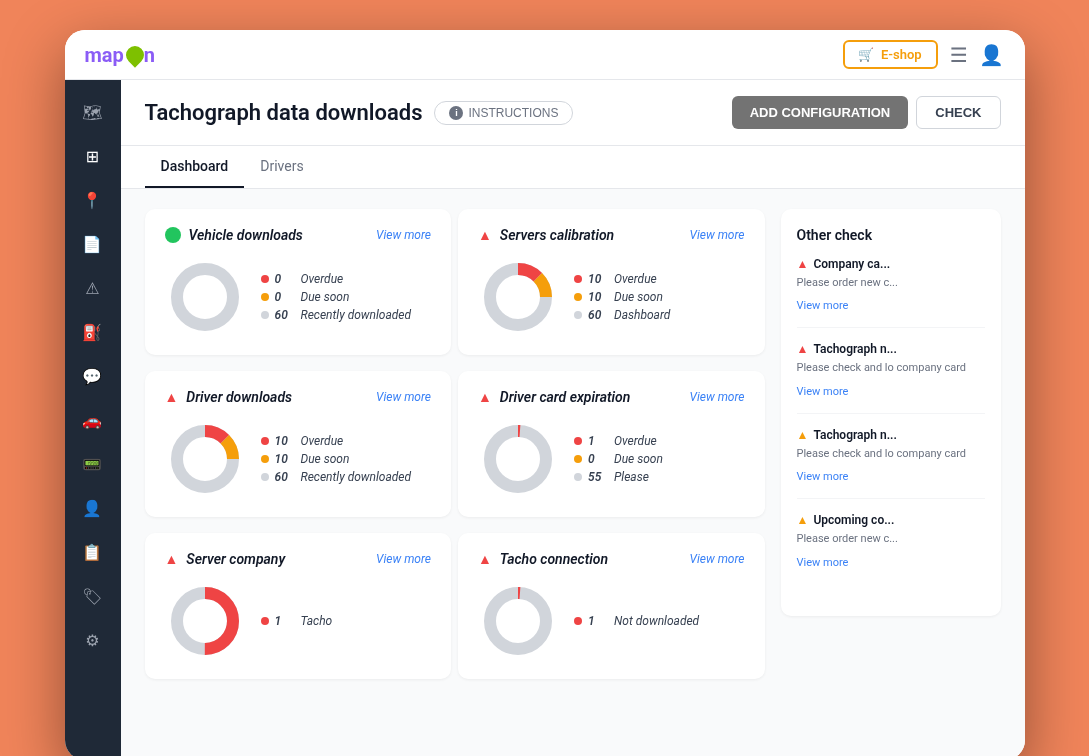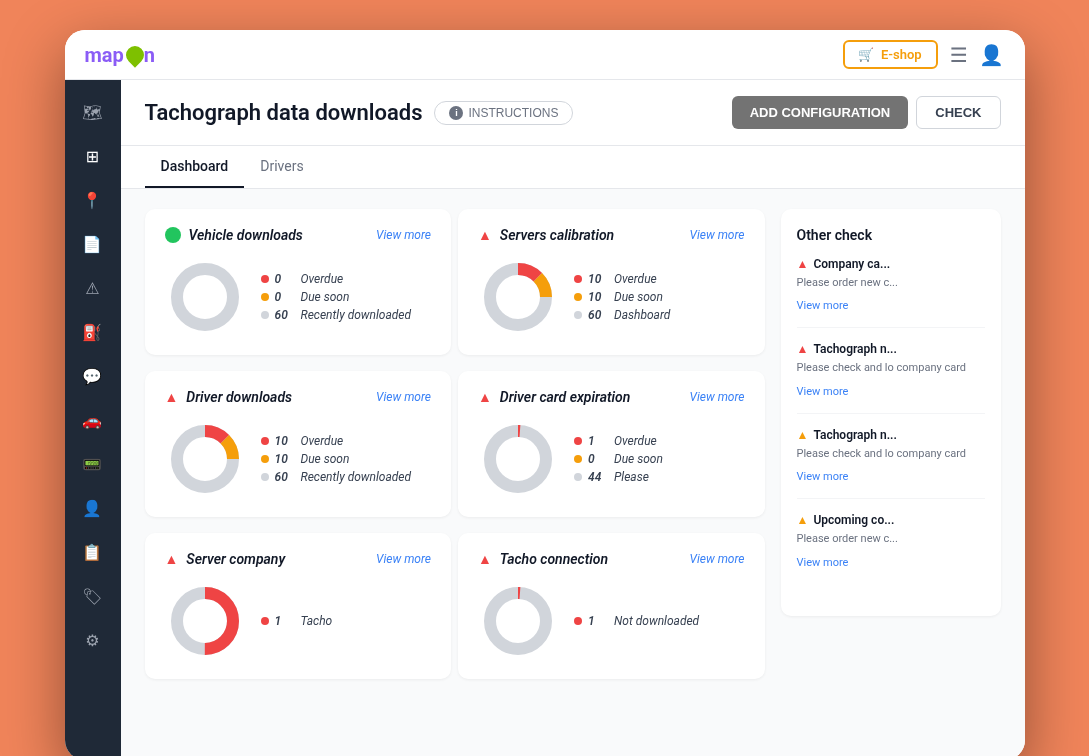--- a/index.html
+++ b/index.html
@@ -511,21 +511,21 @@
                     <span class="stat-num">1</span>
                     <span>Overdue</span>
                   </div>
                   <div class="stat-item">
                     <span class="stat-dot dot-yellow"></span>
                     <span class="stat-num">0</span>
                     <span>Due soon</span>
                   </div>
                   <div class="stat-item">
                     <span class="stat-dot dot-gray"></span>
-                    <span class="stat-num">44</span>
+                    <span class="stat-num">55</span>
                     <span>Please</span>
                   </div>
                 </div>
               </div>
             </div>
           </div>
 
           <div class="cards-row">
 
             <div class="card">

